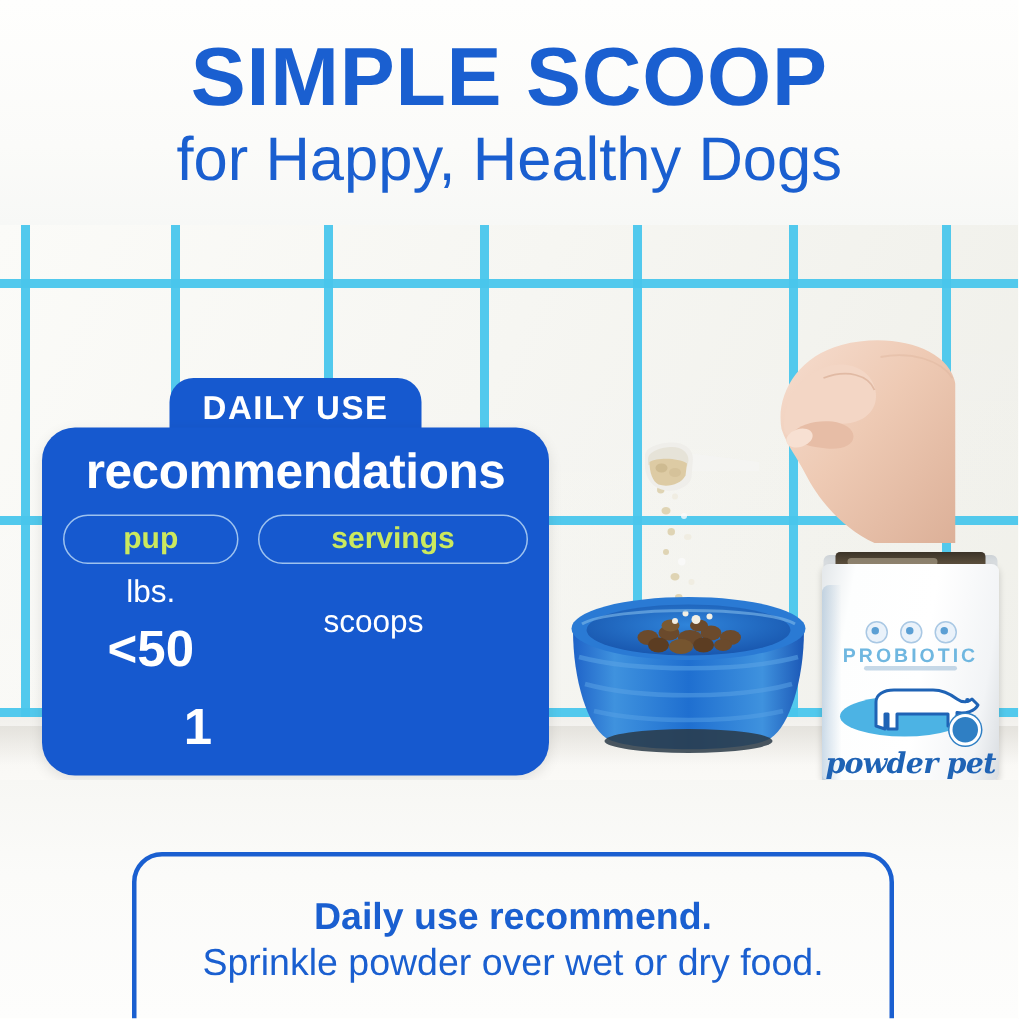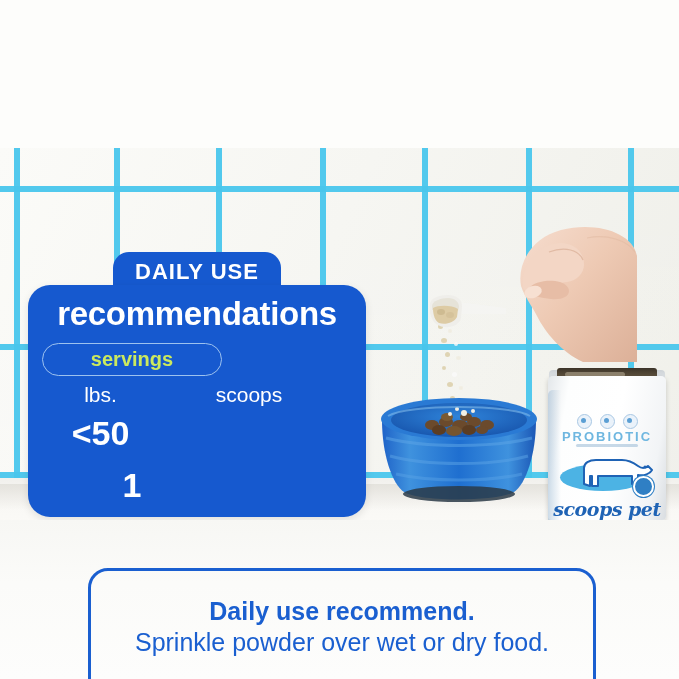--- a/index.html
+++ b/index.html
@@ -322,21 +322,21 @@
     left: 14px; top: 98px;
     width: 310px;
     display: flex;
   }
   .subhdr-row div {
     color: #ffffff;
     font-size: 21px;
     text-align: center;
   }
   .subhdr-row .c1 { width: 117px; }
-  .subhdr-row .c2 { width: 180px; }
+  .subhdr-row .c2 { width: 180px; margin-top: 20px; }
   .data-row {
     position: absolute;
     left: 14px;
     width: 310px;
     display: flex;
     gap: 13px;
     flex-direction: column;
   }
   .data-row.r1 { top: 129px; }
   .data-row.r2 { top: 182px; }
@@ -525,34 +525,41 @@
         <div class="tin-blob"></div>
         <svg width="96" height="46" viewBox="0 0 96 46" style="position:absolute;left:4px;top:0;">
           <path d="M20 30 L20 14 C20 9 25 6 32 6 L58 6 C64 6 70 9 74 12
                    C78 15 82 14 84 12 L88 16 C86 20 80 22 74 21
                    L74 30 L68 30 L68 22 L34 22 L34 32 L28 32 L28 22 L26 22 L26 32 Z" fill="#ffffff" stroke="#1f63b5" stroke-width="2" stroke-linejoin="round"></path>
           <circle cx="81" cy="13" r="1.6" fill="#1f63b5"></circle>
         </svg>
         <div class="tin-badge"></div>
       </div>
 
-      <div class="tin-brand">scoops pet</div>
+      <div class="tin-brand">powder pet</div>
       <div class="tin-fine"></div>
     </div>
   </div>
 
+  <div class="header-zone">
+    <div class="headline">SIMPLE SCOOP</div>
+    <div class="subhead">for Happy, Healthy Dogs</div>
+  </div>
 
   <div class="card-tab">
     <span>DAILY USE</span>
   </div>
 
   <div class="card">
     <div class="card-title">recommendations</div>
 
     <div class="pill-row">
+      <div class="pill small">
+        <span>pup</span>
+      </div>
       <div class="pill big">
         <span>servings</span>
       </div>
     </div>
 
     <div class="subhdr-row">
       <div class="c1">lbs.</div>
       <div class="c2">scoops</div>
     </div>
 

